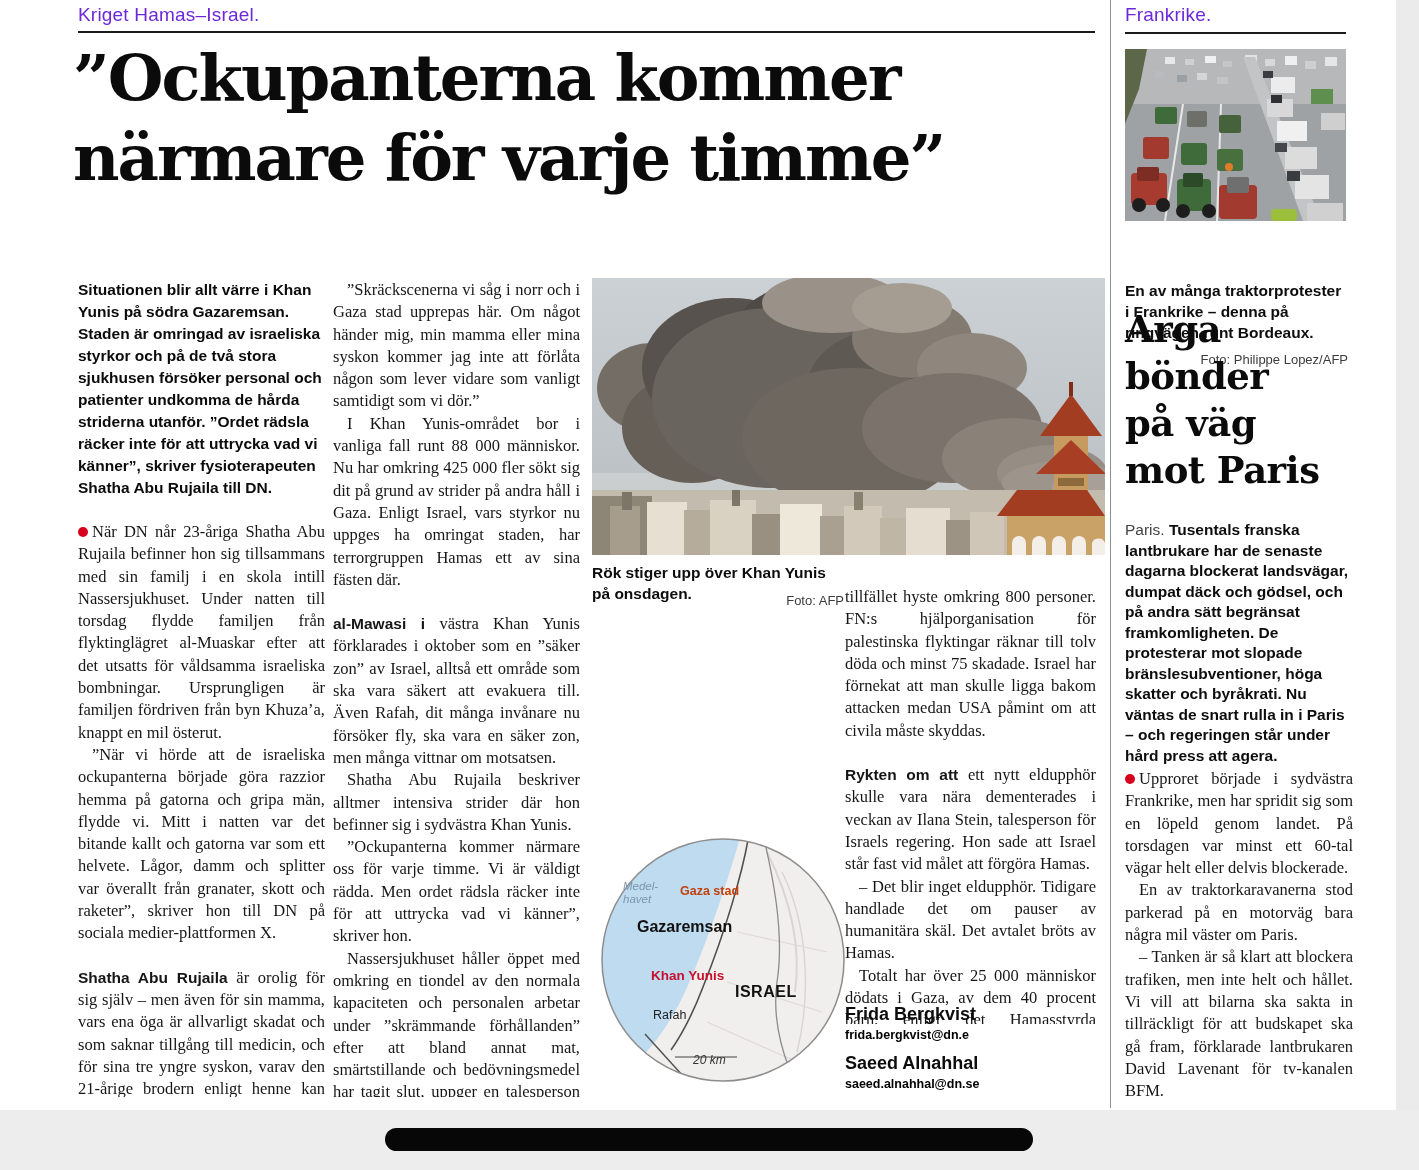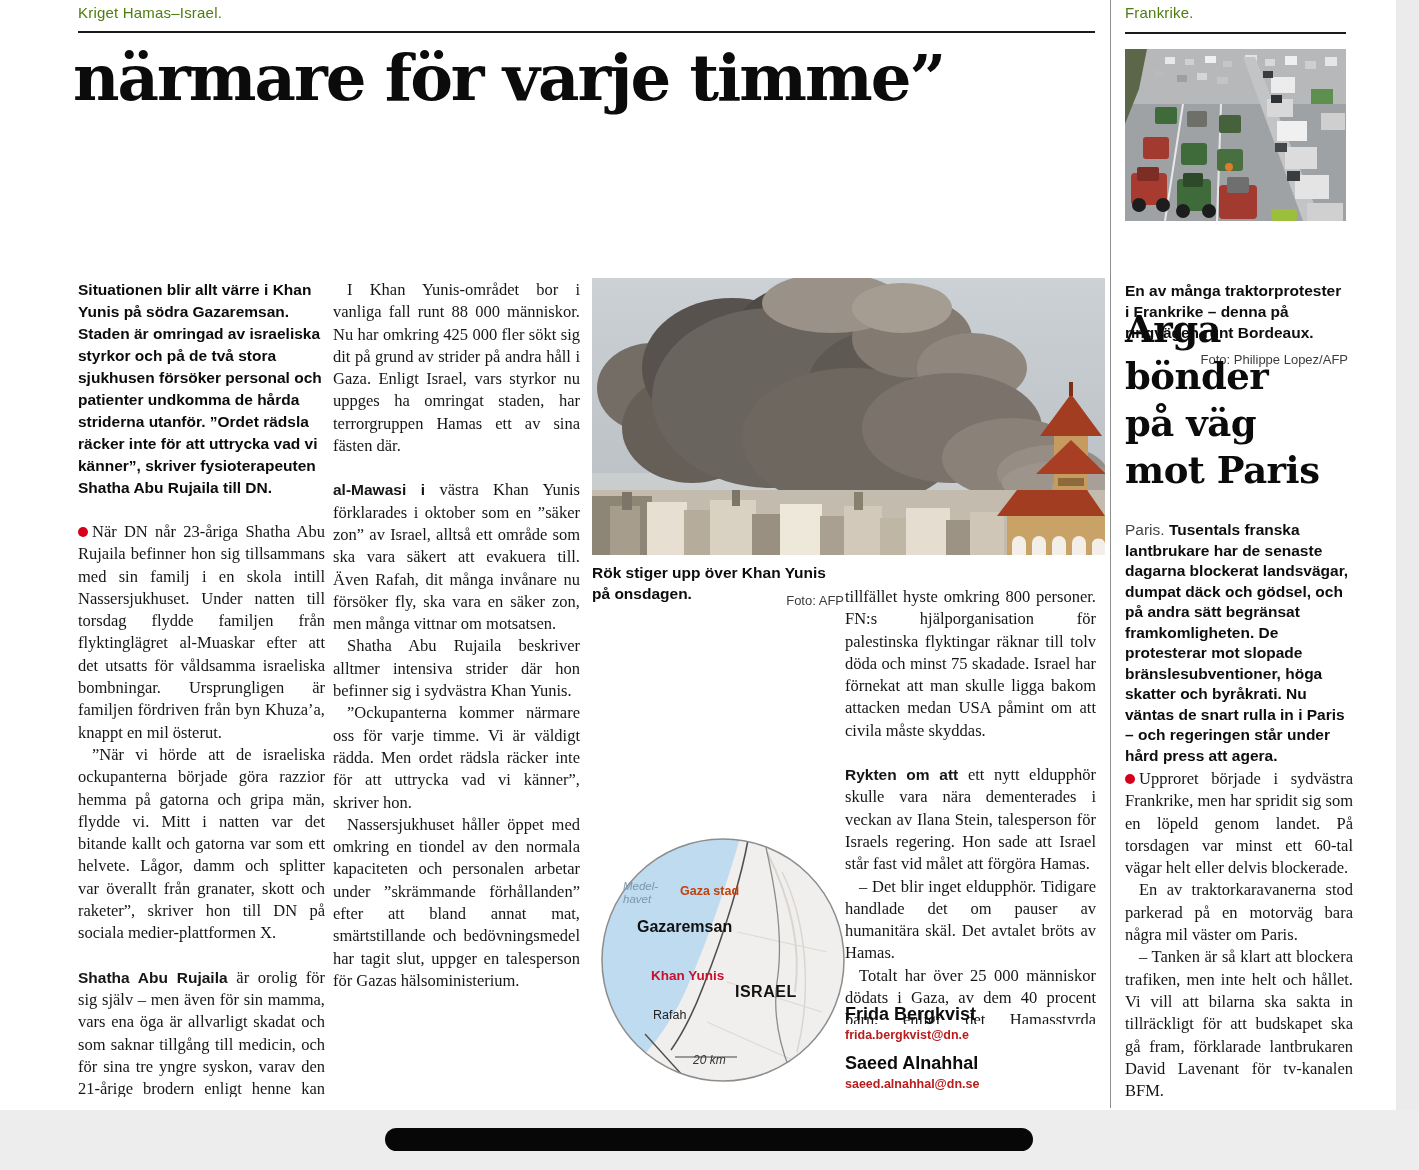--- a/index.html
+++ b/index.html
@@ -2,21 +2,21 @@
 <html><head>
 <meta charset="utf-8">
 <style>
   html,body{margin:0;padding:0;}
   body{
     width:1419px;height:1170px;position:relative;overflow:hidden;
     background:#ffffff;font-family:"Liberation Sans",sans-serif;color:#141414;
   }
   .abs{position:absolute;}
   
-  .kicker{font-size:15px;color:#4d7c0f;letter-spacing:.2px;text-align:center;}
+  .kicker{font-size:19px;color:#6d28d9;letter-spacing:.2px;text-align:center;}
   .rule{height:2px;background:#1a1a1a;}
   
   .headline-main{font-family:"DejaVu Serif",serif;font-weight:bold;font-size:64px;
     line-height:80px;letter-spacing:-2px;color:#0b0b0b;}
   .headline-side{font-family:"DejaVu Serif",serif;font-weight:bold;font-size:37px;
     line-height:47px;letter-spacing:-.5px;color:#0b0b0b;}
   
   .bodycol{font-family:"Liberation Serif",serif;font-size:16.5px;line-height:22.3px;
     text-align:justify;color:#161616;overflow:hidden;}
   .para{margin:0;}
@@ -27,21 +27,21 @@
     background:#d6001c;margin-right:4px;}
   .intro{font-family:"Liberation Sans",sans-serif;font-weight:bold;font-size:15.5px;
     line-height:22px;text-align:left;color:#0b0b0b;}
   
   .caption{font-weight:bold;font-size:15.5px;line-height:21px;color:#0d0d0d;position:relative;}
   .credit{font-weight:normal;font-size:13px;color:#3c3c3c;}
   .credit-abs{position:absolute;right:0;bottom:1px;}
   .credit-line{text-align:right;margin-top:6px;}
   
   .byline-name{font-weight:bold;font-size:18px;color:#0d0d0d;line-height:24px;}
-  .byline-email{font-weight:bold;font-size:12.5px;color:#b91c1c;line-height:18px;margin-bottom:7px;}
+  .byline-email{font-weight:bold;font-size:12.5px;color:#000000;line-height:18px;margin-bottom:7px;}
   
   .lead-sans{font-size:15.5px;line-height:20.5px;color:#0d0d0d;}
   .lead-sans .prefix{font-weight:normal;color:#444;}
   .lead-sans b{font-weight:bold;}
   
   .maplabel{position:absolute;white-space:nowrap;}
   .lbl-sea{font-style:italic;font-size:11.5px;color:#7c96ac;line-height:13px;white-space:normal;}
   .lbl-city{font-size:12.5px;font-weight:bold;color:#c2410c;}
   .lbl-region{font-size:16px;font-weight:bold;color:#111;}
   .lbl-khan{font-size:13.5px;font-weight:bold;color:#c8102e;padding-left:24px;}
@@ -54,33 +54,35 @@
   .pill{left:385px;top:1128px;width:648px;height:23px;border-radius:12px;background:#070707;}
   .right-strip{left:1396px;top:0;width:23px;height:1110px;background:#ebebeb;}
 </style>
 </head>
 <body>
 
 <div class="abs kicker" style="left:78px;top:4px;">Kriget Hamas–Israel.</div>
 <div class="abs rule" style="left:78px;top:31px;width:1017px;"></div>
 
 <div class="abs headline-main" style="left:73px;top:38px;width:1010px;">
+    <div>”Ockupanterna kommer</div>
     <div>närmare för varje timme”</div>
   </div>
 
 <div class="abs bodycol" style="left:78px;top:279px;width:247px;height:818px;">
   <div class="intro">Situationen blir allt värre i Khan Yunis på södra Gazaremsan. Staden är omringad av israeliska styrkor och på de två stora sjukhusen försöker personal och patienter undkomma de hårda striderna utanför. ”Ordet rädsla räcker inte för att uttrycka vad vi känner”, skriver fysioterapeuten Shatha Abu Rujaila till DN.</div>
   <div>
       <p class="para space"><span class="bullet"></span>När DN når 23-åriga Shatha Abu Rujaila befinner hon sig tillsammans med sin familj i en skola intill Nassersjukhuset. Under natten till torsdag flydde familjen från flyktinglägret al-Muaskar efter att det utsatts för våldsamma israeliska bombningar. Ursprungligen är familjen fördriven från byn Khuza’a, knappt en mil österut.</p>
       <p class="para indent">”När vi hörde att de israeliska ockupanterna började göra razzior hemma på gatorna och gripa män, flydde vi. Mitt i natten var det bitande kallt och gatorna var som ett helvete. Lågor, damm och splitter var överallt från granater, skott och raketer”, skriver hon till DN på sociala medier-plattformen X.</p>
       <p class="para space"><b class="leadin">Shatha Abu Rujaila </b>är orolig för sig själv – men även för sin mamma, vars ena öga är allvarligt skadat och som saknar tillgång till medicin, och för sina tre yngre syskon, varav den 21-årige brodern enligt henne kan gripas om familjen upptäcks av israeliska styrkor.</p>
     </div>
 </div>
 
 <div class="abs bodycol" style="left:333px;top:279px;width:247px;height:818px;">
+    <p class="para indent">”Skräckscenerna vi såg i norr och i Gaza stad upprepas här. Om något händer mig, min mamma eller mina syskon kommer jag inte att förlåta någon som lever vidare som vanligt samtidigt som vi dör.”</p>
     <p class="para indent">I Khan Yunis-området bor i vanliga fall runt 88&nbsp;000 människor. Nu har omkring 425&nbsp;000 fler sökt sig dit på grund av strider på andra håll i Gaza. Enligt Israel, vars styrkor nu uppges ha omringat staden, har terrorgruppen Hamas ett av sina fästen där.</p>
     <p class="para space"><b class="leadin">al-Mawasi i </b>västra Khan Yunis förklarades i oktober som en ”säker zon” av Israel, alltså ett område som ska vara säkert att evakuera till. Även Rafah, dit många invånare nu försöker fly, ska vara en säker zon, men många vittnar om motsatsen.</p>
     <p class="para indent">Shatha Abu Rujaila beskriver alltmer intensiva strider där hon befinner sig i sydvästra Khan Yunis.</p>
     <p class="para indent">”Ockupanterna kommer närmare oss för varje timme. Vi är väldigt rädda. Men ordet rädsla räcker inte för att uttrycka vad vi känner”, skriver hon.</p>
     <p class="para indent">Nassersjukhuset håller öppet med omkring en tiondel av den normala kapaciteten och personalen arbetar under ”skrämmande förhållanden” efter att bland annat mat, smärtstillande och bedövningsmedel har tagit slut, uppger en talesperson för Gazas hälsoministerium.</p>
   </div>
 
 <div class="abs" style="left:592px;top:278px;width:513px;height:277px;">
   <svg width="513" height="277" viewBox="0 0 513 277">
     <defs>

